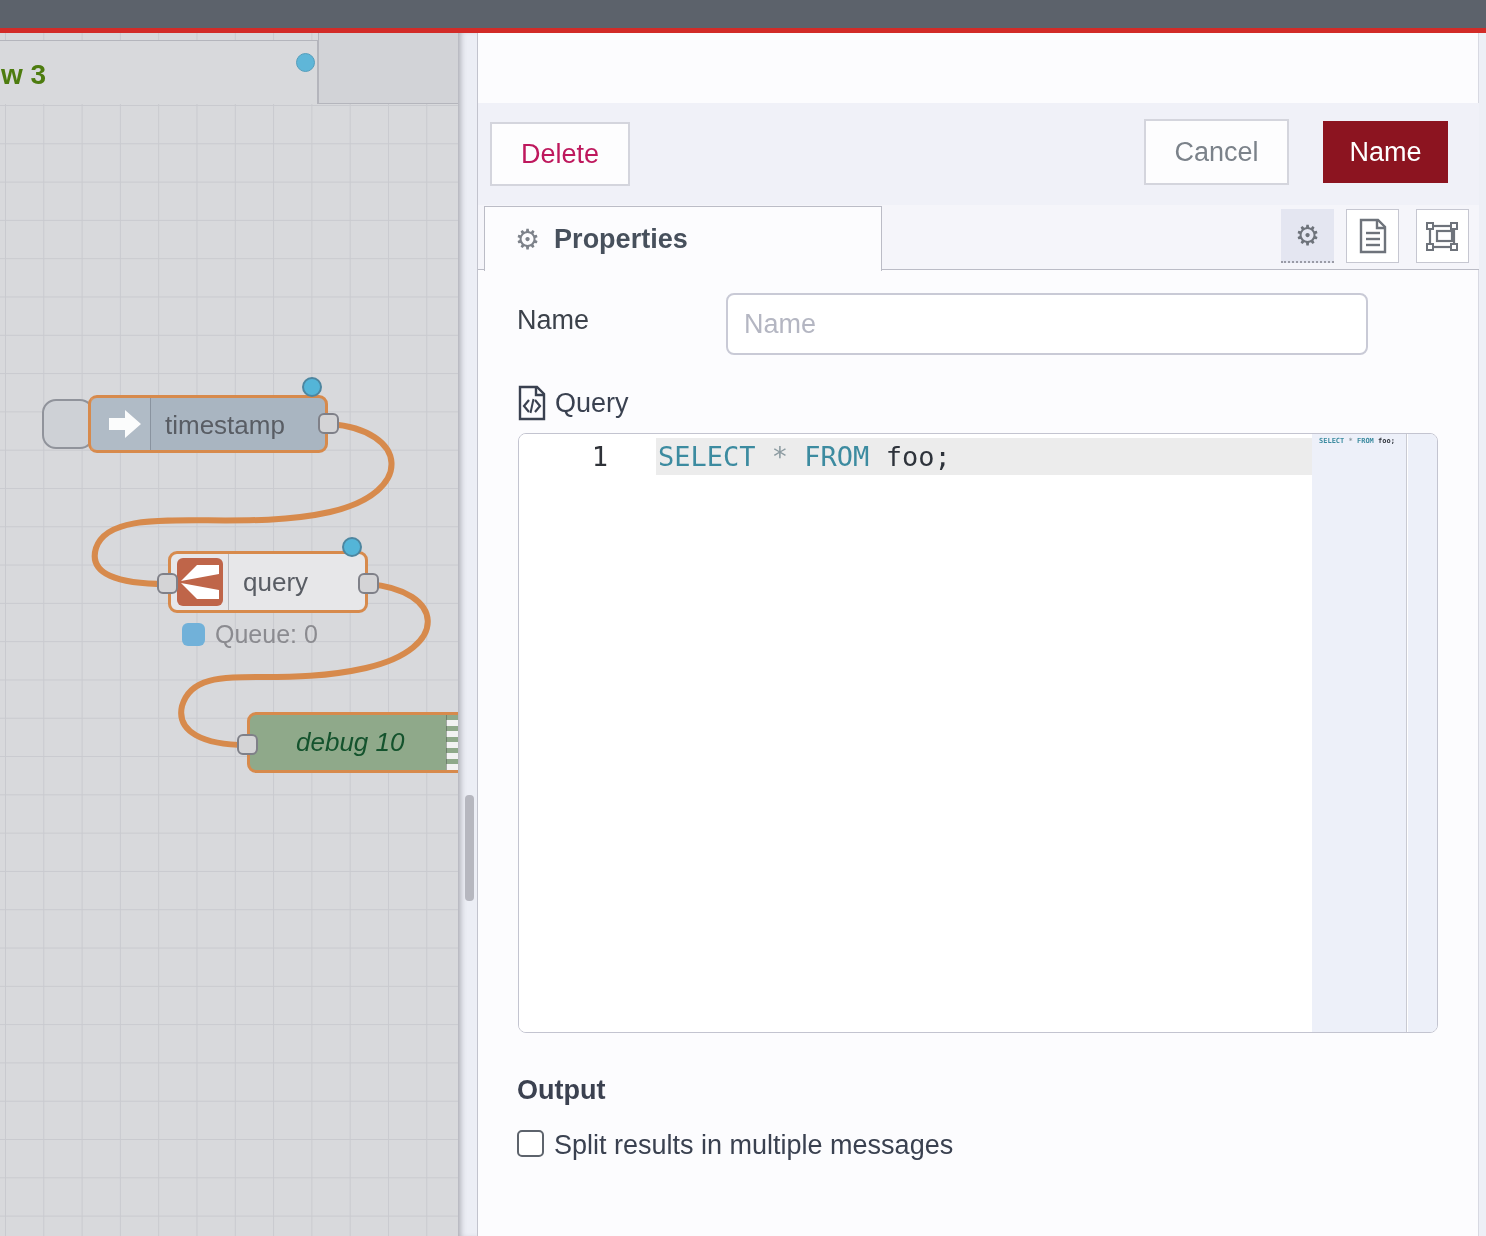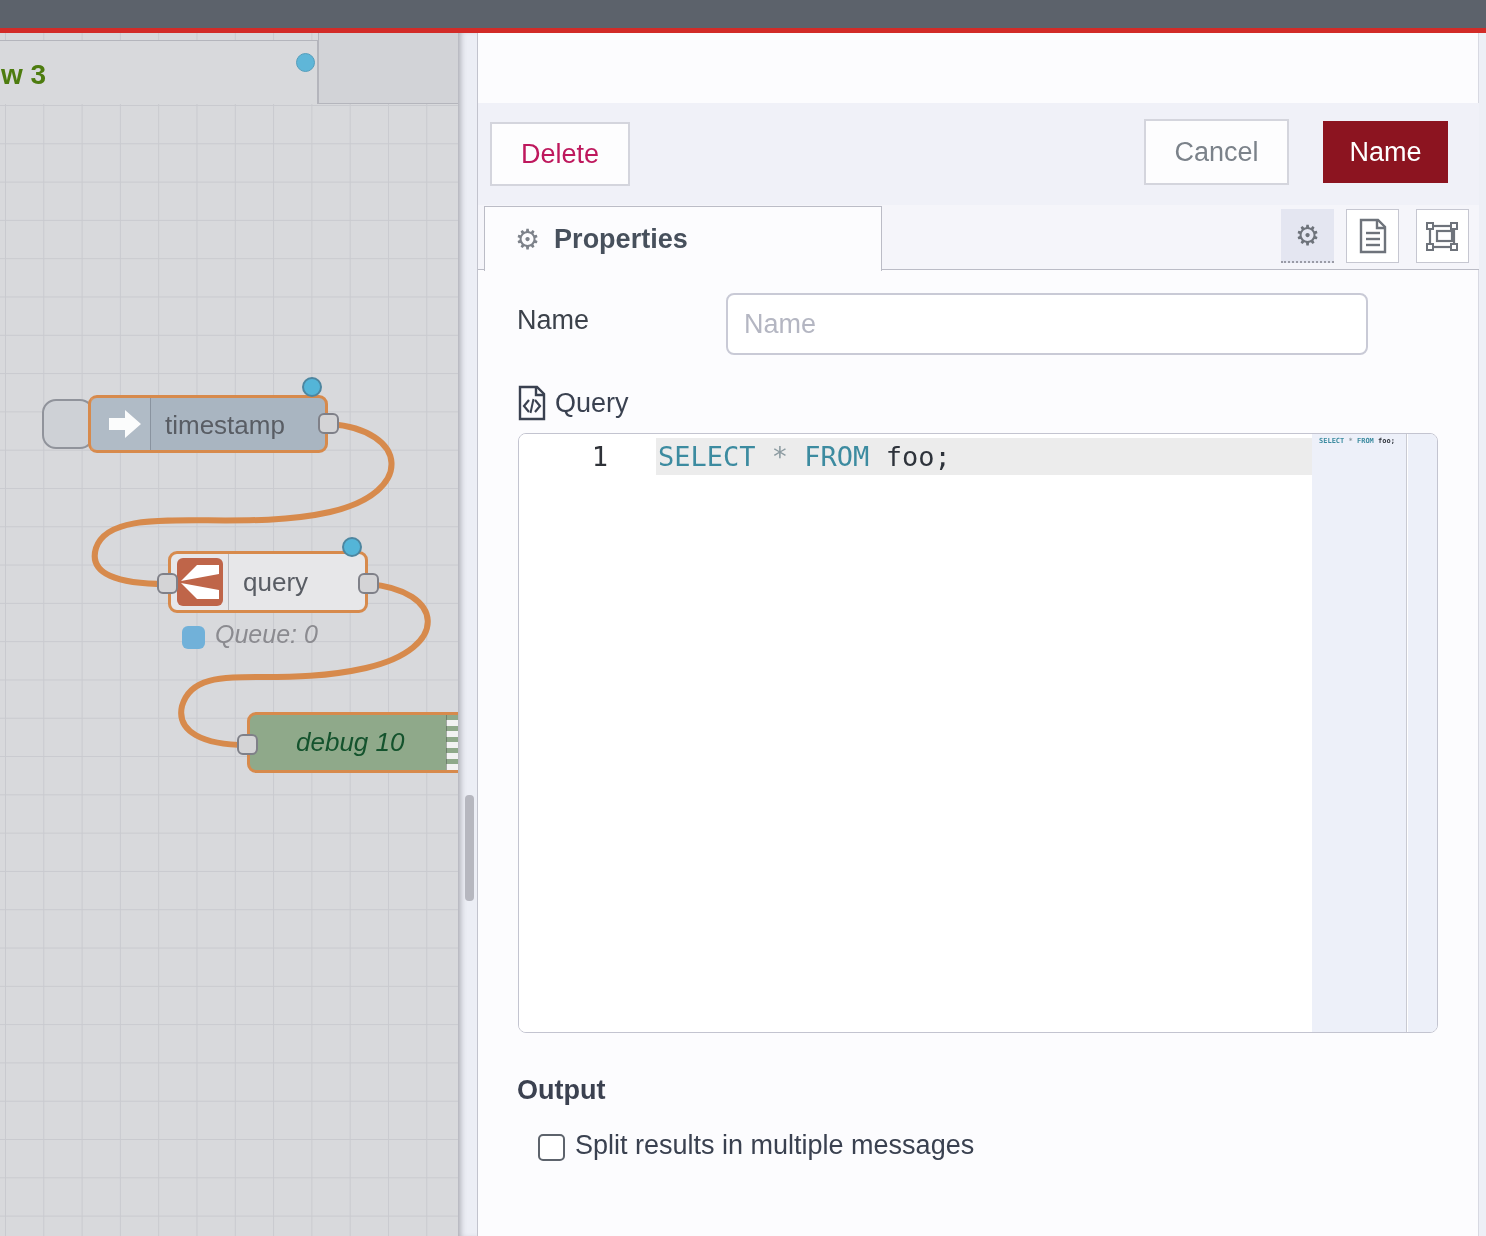--- a/index.html
+++ b/index.html
@@ -51,21 +51,21 @@
 
   .node-debug { left:247px; top:679px; width:222px; height:61px; background:#8fa98a; }
   .node-debug .node-label { position:absolute; left:46px; top:12px; font-style:italic; color:#14532d; }
   .debug-stripes { position:absolute; left:196px; top:0; width:19px; height:55px;
     border-left:1px solid rgba(80,90,80,0.5);
     background:repeating-linear-gradient(to bottom, rgba(255,255,255,0.0) 0 5px, #f2f2f2 5px 11px); }
 
   .port { position:absolute; width:21px; height:21px; background:#d4d4d6; border:2px solid #7f8088; border-radius:6px; }
   .changed-dot { position:absolute; width:20px; height:20px; border-radius:50%; background:#54b5d8; border:2px solid #4d86a0; }
 
-  .node-status { position:absolute; left:182px; top:587px; display:flex; align-items:flex-end;font-style:italic; }
+  .node-status { position:absolute; left:182px; top:587px; display:flex; align-items:center; }
   .status-dot { width:23px; height:23px; border-radius:6px; background:#71b1d9; }
   .status-text { margin-left:10px; font-size:25px; color:#8b8b90; }
 
   
   .mid-strip { position:absolute; left:458px; top:33px; width:19px; height:1203px; background:#eceef5;
     box-shadow:inset 6px 0 6px -4px rgba(70,70,80,0.45); }
   .mid-thumb { position:absolute; left:7px; top:762px; width:9px; height:106px; background:#b6b7bf; border-radius:4px; }
   .right-strip { position:absolute; left:1478px; top:33px; width:8px; height:1203px; background:#edeff6; border-left:1px solid #d8d9e2; }
 
   
@@ -118,21 +118,21 @@
   .tok-op { color:#8c9ba1; }
   .tok-id { color:#2e333b; }
   .ed-minimap { position:absolute; left:793px; top:0; width:95px; height:598px; background:#edf0f9;
     border-right:1px solid #c9cad2; }
   .mm-line { position:absolute; left:7px; top:3px; font-family:"DejaVu Sans Mono", monospace;
     font-size:7px; white-space:pre; font-weight:bold; }
   .ed-track { position:absolute; left:889px; top:0; width:31px; height:598px; background:#edf0f9; }
 
   
   .output-heading { position:absolute; left:39px; top:1042px; font-size:27px; font-weight:bold; color:#3b4150; }
-  .checkbox-row { position:absolute; left:39px; top:1097px; display:flex; align-items:flex-end;margin-left:21px; }
+  .checkbox-row { position:absolute; left:39px; top:1097px; display:flex; align-items:flex-start; }
   .checkbox { width:27px; height:27px; border:2px solid #5d636c; border-radius:5px; background:#fff; cursor:pointer; }
   .checkbox-label { font-size:27px; color:#3a4150; margin-left:10px; }
 
   svg { display:block; }
 </style>
 </head>
 <body>
 
 <div id="root">
 

